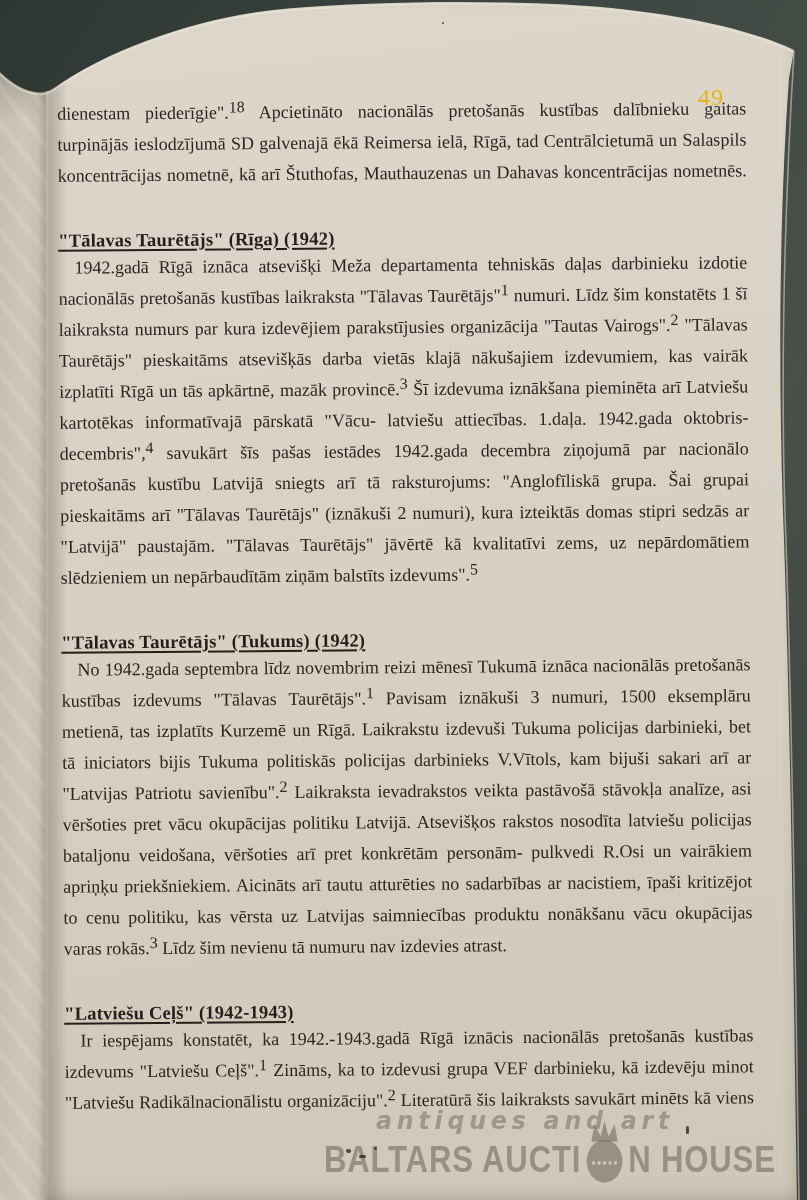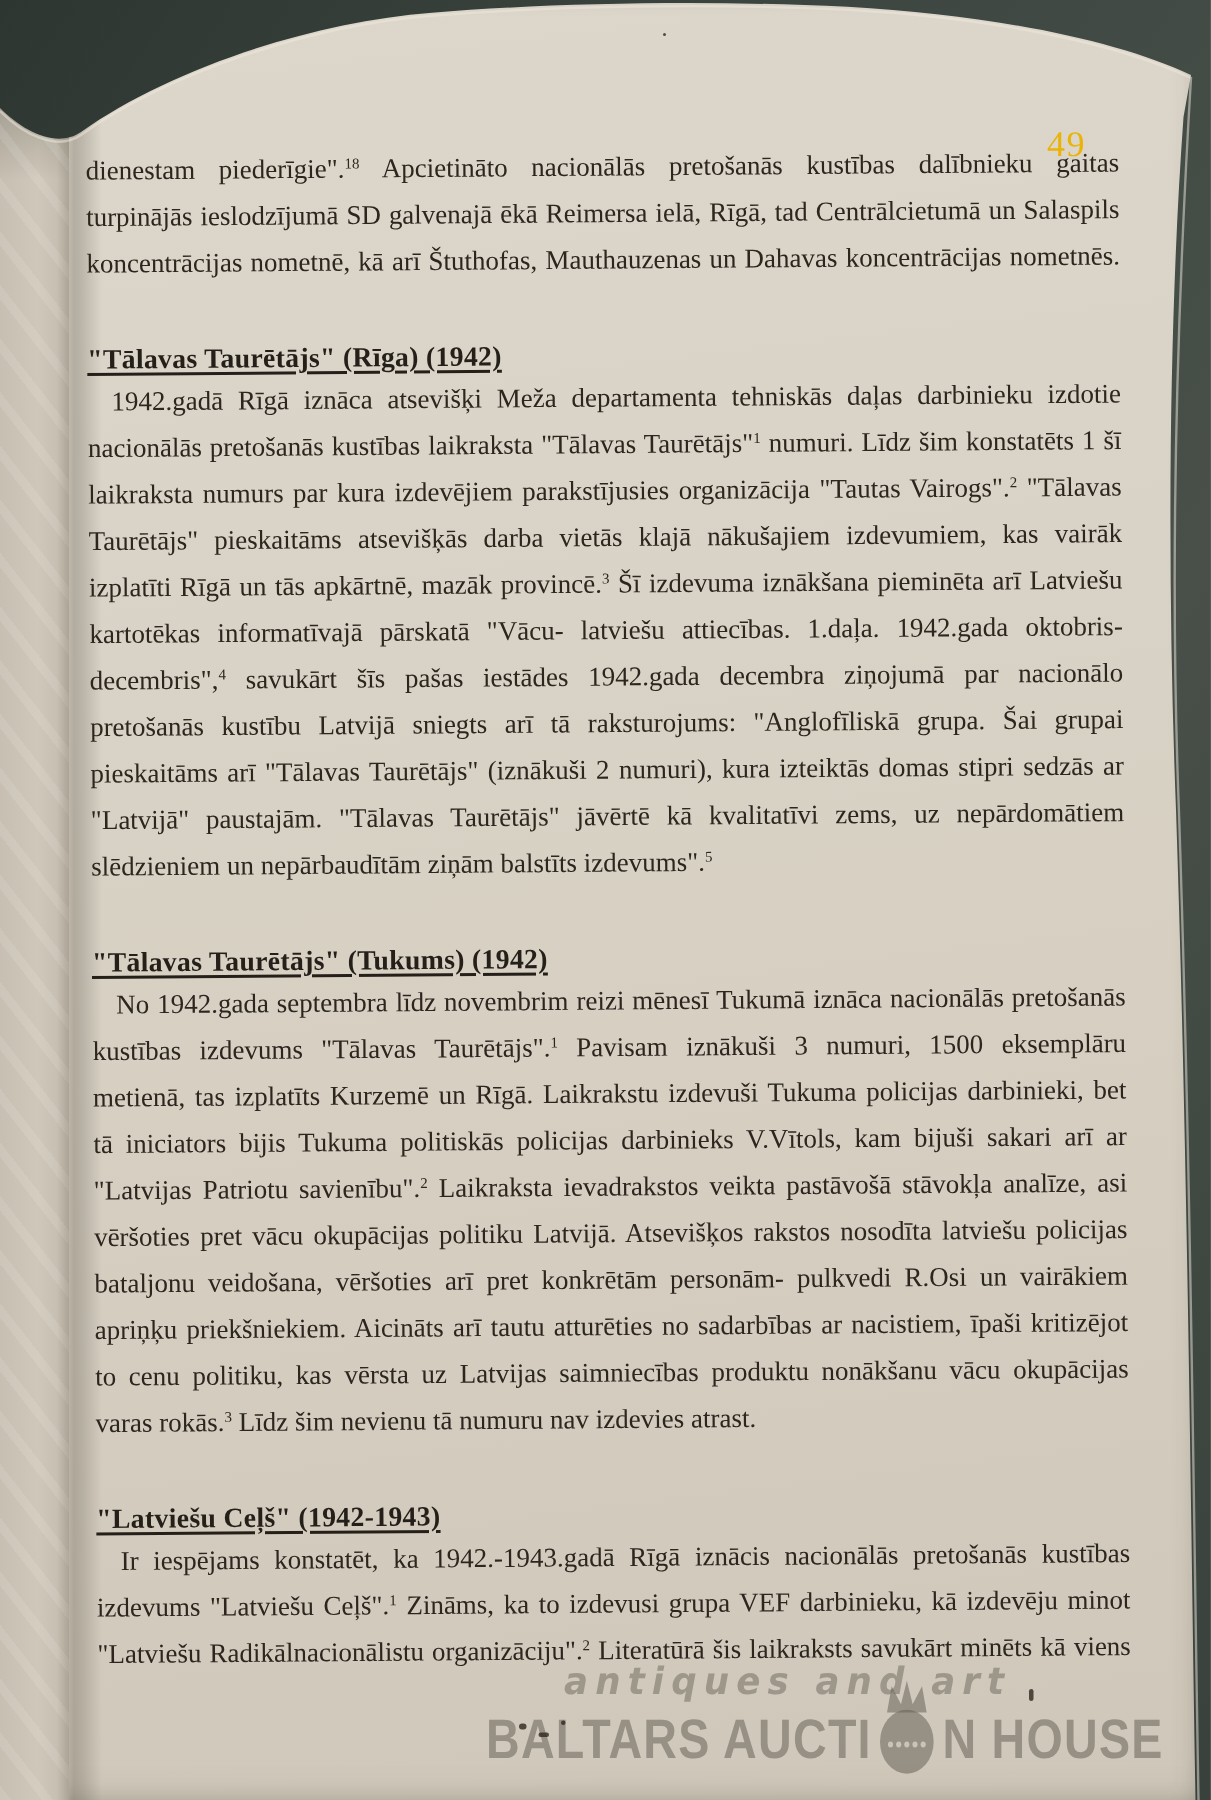--- a/index.html
+++ b/index.html
@@ -52,21 +52,21 @@
     text-align:justify;text-align-last:justify;
   }
   .line.last{text-align-last:left;}
   .line.indent{text-indent:16px;}
   .heading{
     height:31px;margin:34px 0 -4px;
     font-size:18.5px;font-weight:bold;color:#241f19;letter-spacing:.2px;
     text-decoration:underline;text-decoration-thickness:1.5px;text-underline-offset:3px;
     white-space:nowrap;
   }
-  sup{font-size:10px;line-height:0;vertical-align:6px;letter-spacing:0;}
+  sup{font-size:16px;line-height:0;vertical-align:6px;letter-spacing:0;}
   
   .watermark{position:absolute;left:0;top:0;z-index:40;}
   .wm-tagline{
     position:absolute;left:376px;top:1106px;
     font-family:"DejaVu Sans",sans-serif;font-style:italic;font-weight:600;
     font-size:25px;letter-spacing:5px;color:rgba(124,118,106,.60);
     transform:scaleX(.95);transform-origin:left center;white-space:nowrap;
   }
   .wm-brand{
     position:absolute;left:324px;top:1126px;

